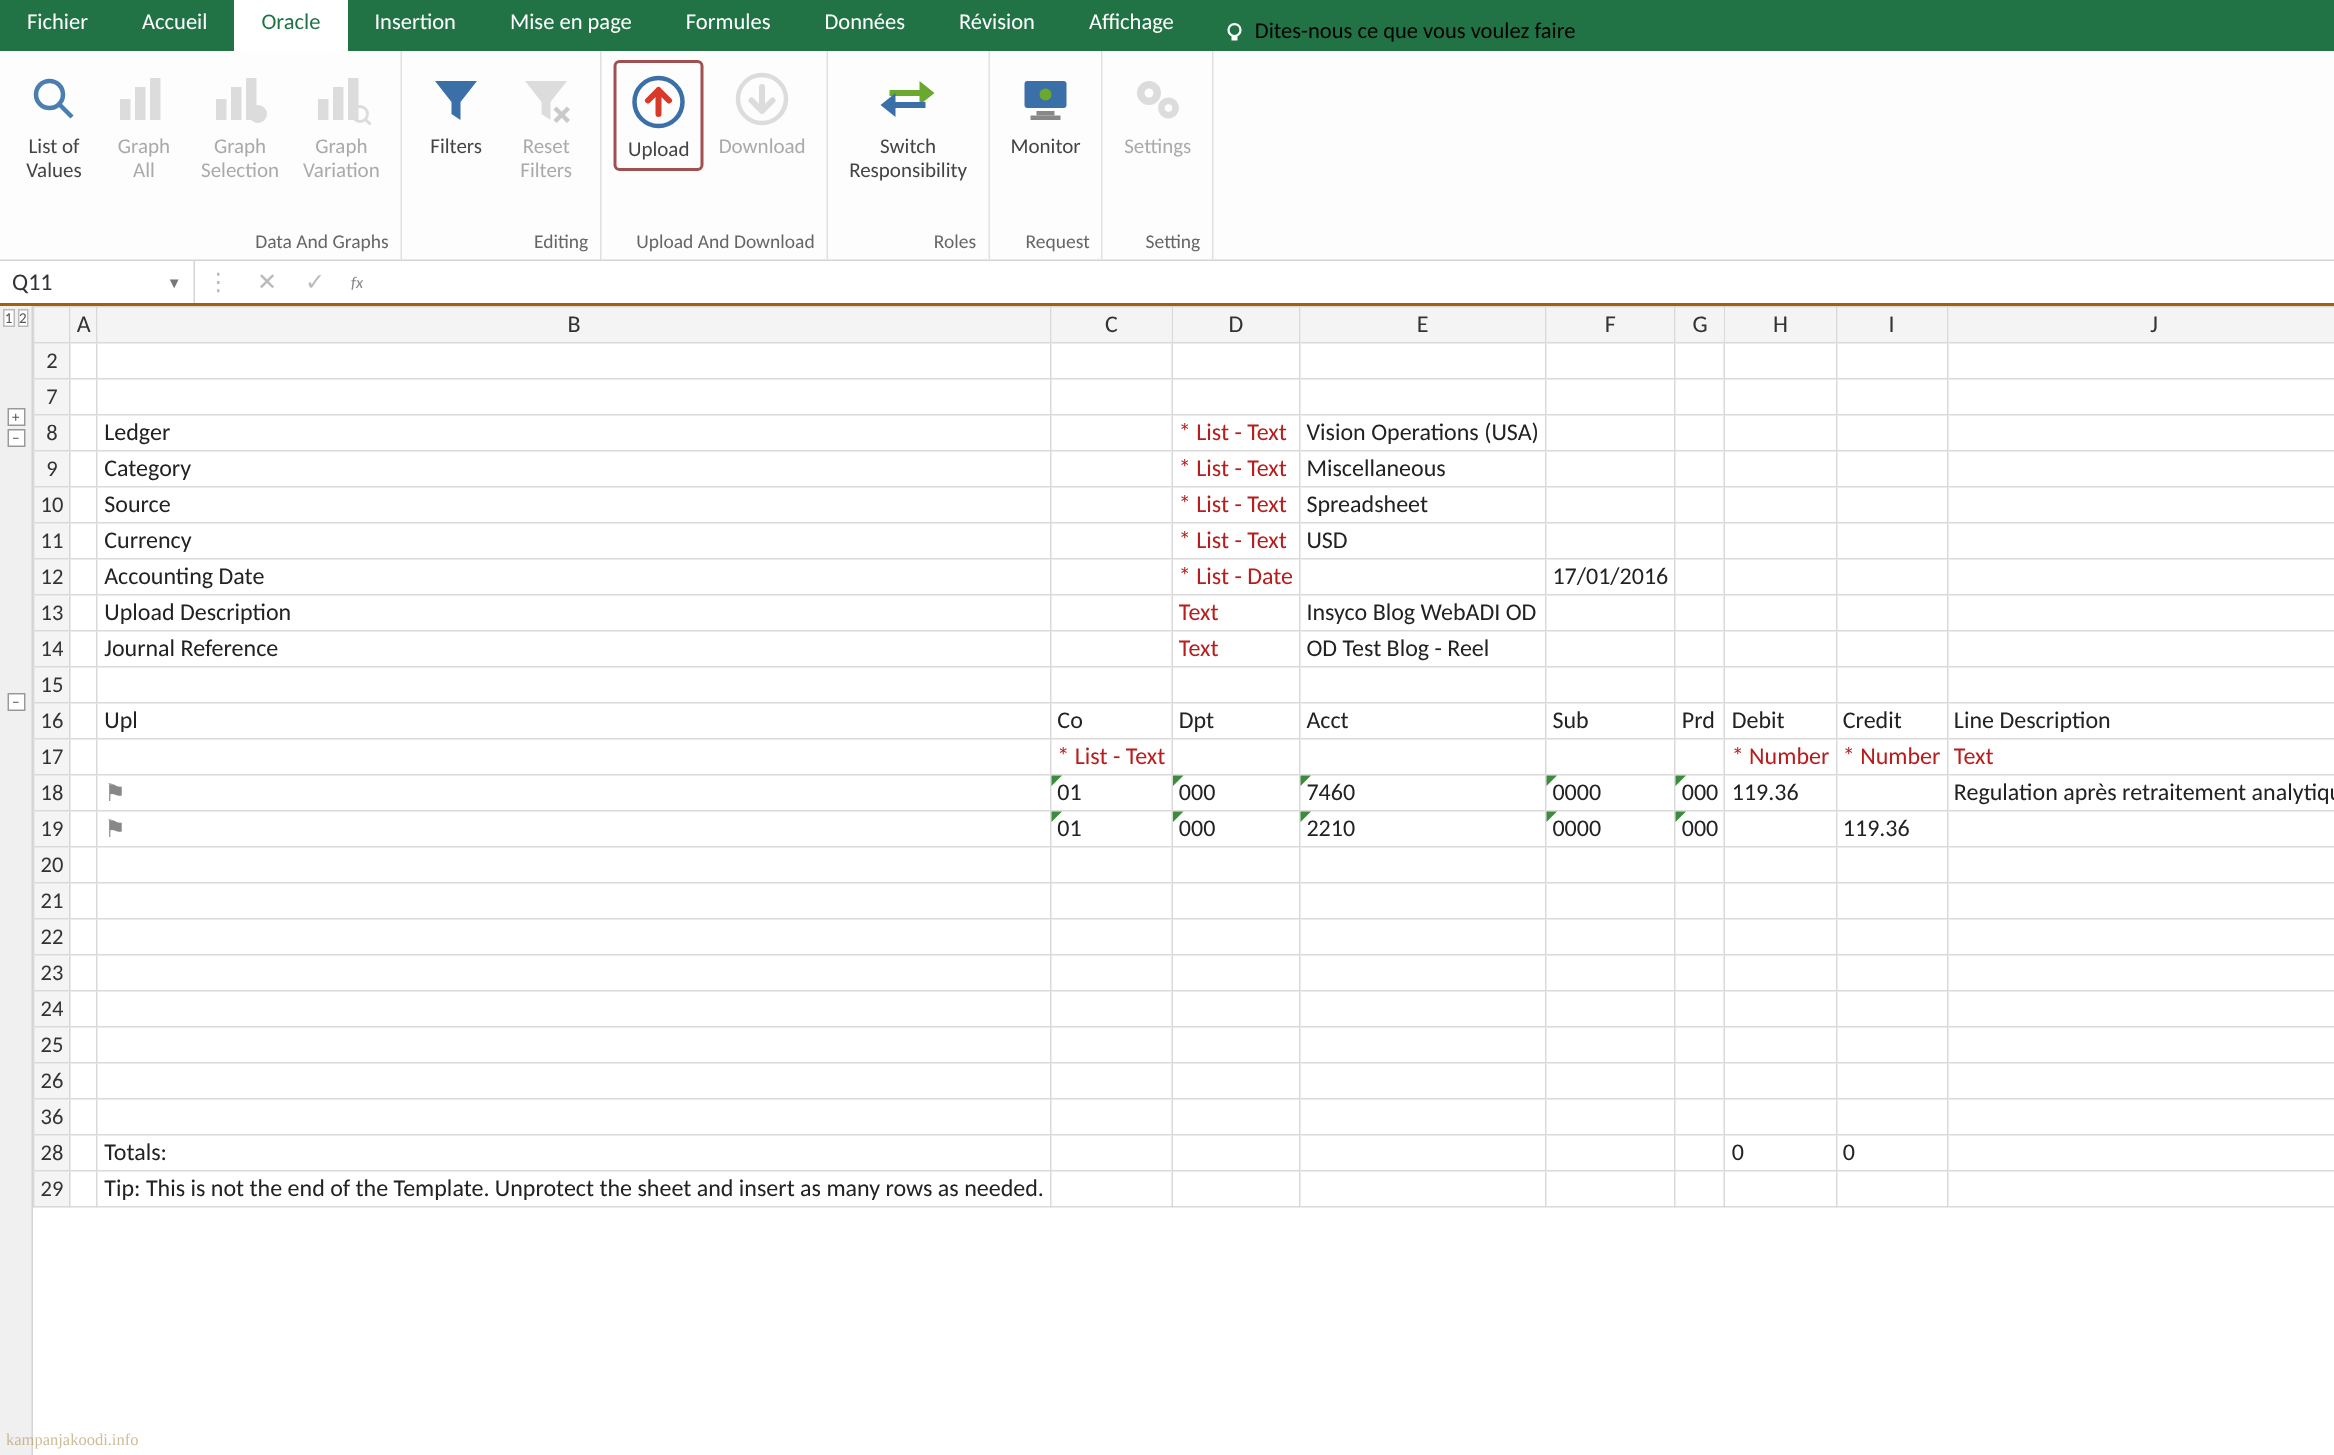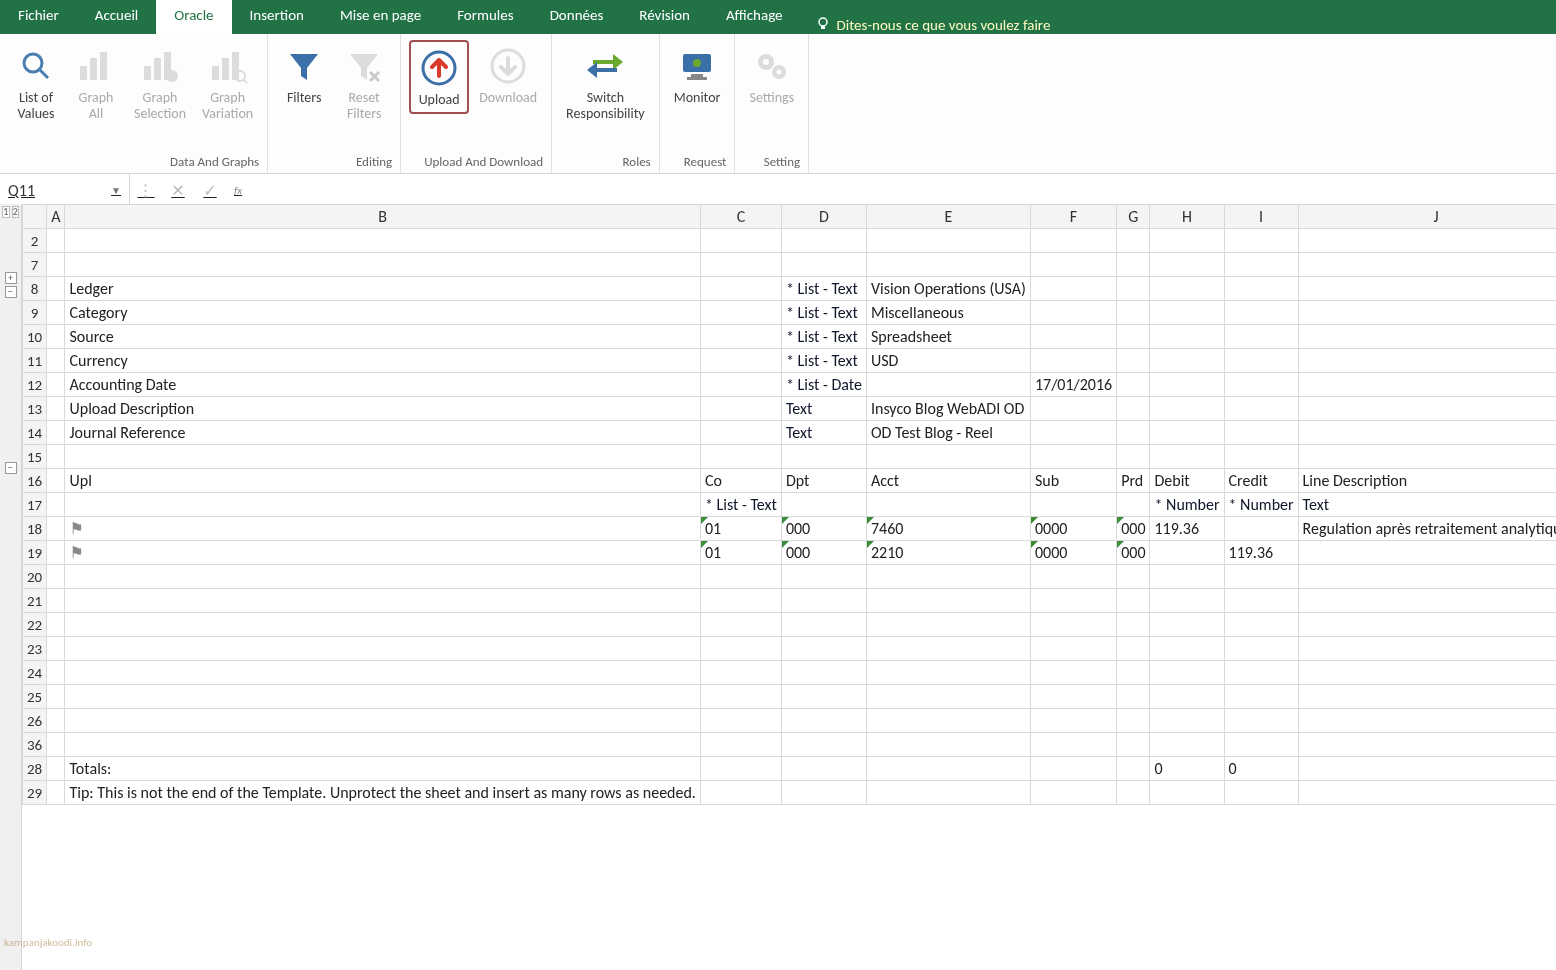--- a/index.html
+++ b/index.html
@@ -2,63 +2,63 @@
 <html><head>
 <meta charset="utf-8">
 <style>
 * { margin: 0; padding: 0; box-sizing: border-box; }
 body { font-family: "Segoe UI", Calibri, sans-serif; font-size: 14px; background: #fff; color: #222; overflow: hidden; }
 
 
 .ribbon-tabs { display: flex; background: #217346; height: 34px; align-items: stretch; }
 .ribbon-tab { padding: 0 18px; color: #fff; font-size: 15px; line-height: 30px; cursor: pointer; white-space: nowrap; }
 .ribbon-tab.active { background: #fff; color: #217346; }
-.ribbon-tell { display: flex; align-items: flex-start; gap: 6px; color: #fef9c3; padding: 16px 14px; font-size: 15px; }
+.ribbon-tell { display: flex; align-items: flex-end; gap: 6px; color: #000000; padding: 4px 14px; font-size: 15px; }
 
 
 .ribbon-body { display: flex; background: #fdfdfd; border-bottom: 1px solid #d4d4d4; height: 140px; }
 .ribbon-group { display: flex; flex-direction: column; justify-content: space-between; padding: 6px 8px 4px 8px; border-right: 1px solid #e0e0e0; }
 .ribbon-group-buttons { display: flex; gap: 4px; flex: 1; align-items: flex-start; }
 .ribbon-group-label { text-align: right; color: #666; font-size: 13px; padding-top: 2px; }
 .ribbon-btn { display: flex; flex-direction: column; align-items: center; gap: 2px; padding: 4px 6px; cursor: pointer; border-radius: 2px; }
 .ribbon-btn.highlighted { border: 2px solid #a05050; border-radius: 4px; }
 .ribbon-btn .icon-box { width: 44px; height: 44px; display: flex; align-items: center; justify-content: center; }
 .ribbon-btn .btn-label { font-size: 14px; color: #444; text-align: center; line-height: 1.15; }
 .ribbon-btn.disabled .btn-label { color: #aaa; }
 .ribbon-btn.disabled svg { opacity: 0.5; }
 
 
-.formula-bar { display: flex; align-items: center; height: 34px; border-bottom: 1px solid #a16207; background: #fff; text-decoration: underline; }
+.formula-bar { display: flex; align-items: center; height: 34px; border-bottom: 6px solid #a16207; background: #fff; }
 .name-box { width: 130px; padding: 0 8px; font-size: 16px; color: #333; border-right: 1px solid #d4d4d4; height: 100%; display: flex; align-items: center; justify-content: space-between; }
 .name-box-arrow { color: #777; font-size: 10px; }
 .fb-btn { width: 32px; text-align: center; color: #bbb; font-size: 16px; cursor: pointer; }
 .fb-btn.dots { letter-spacing: 1px; }
 .fx-label { font-style: italic; color: #888; font-size: 11px; padding: 0 8px; }
 .formula-input { flex: 1; border: none; outline: none; font-size: 14px; padding: 0 6px; }
 
 
 .outline-strip { position: absolute; left: 0; top: 204px; width: 22px; bottom: 0; background: #f0f0f0; border-right: 1px solid #d4d4d4; font-size: 10px; color: #555; }
 .outline-strip .lvl { display: flex; gap: 2px; padding: 2px; }
 .outline-strip .lvl span { border: 1px solid #bbb; width: 8px; height: 12px; line-height: 10px; text-align: center; background:#fff; }
 .outline-strip .sym { border: 1px solid #999; width: 12px; height: 12px; line-height: 10px; text-align: center; background:#fff; margin: 2px auto; }
 
 
 .grid-wrap { position: absolute; left: 22px; right: 0; top: 204px; bottom: 0; overflow: hidden; background: #fff; }
 table.grid { border-collapse: collapse; table-layout: fixed; }
 .grid th, .grid td { border: 1px solid #d9d9d9; font-size: 16px; padding: 0 4px; height: 24px; text-align: left; white-space: nowrap; overflow: visible; }
 .grid thead th { background: #f4f4f4; font-weight: normal; text-align: center; color: #333; position: relative; }
 .grid .rowhdr { background: #f4f4f4; text-align: center; color: #333; width: 40px; font-size: 15px; }
 .grid .corner { background: #f4f4f4; }
-.hint { color: #0f172a; font-size: 14px; }
+.hint { color: #b91c1c; font-size: 14px; }
 .flag-tl { position: relative; }
 .flag-tl::before { content:""; position:absolute; top:0; left:0; border-top:7px solid #3c8c3c; border-right:7px solid transparent; }
 .flag-icon { font-size: 12px; color: #888; }
 .num { text-align: right; padding-right: 10px; }
 
-.watermark { position: absolute; bottom: 21px; left: 4px; font-size: 11px; color: #b8a070; opacity: .7; z-index: 50; }
+.watermark { position: absolute; bottom: 4px; left: 4px; font-size: 11px; color: #b8a070; opacity: .7; z-index: 50; font-family: Liberation Serif, serif; }
 </style>
 </head>
 <body>
 
 <div class="ribbon-tabs" id="ribbon-tabs">
     <div class="ribbon-tab">Fichier</div>
     <div class="ribbon-tab">Accueil</div>
     <div class="ribbon-tab active">Oracle</div>
     <div class="ribbon-tab">Insertion</div>
     <div class="ribbon-tab">Mise en page</div>

